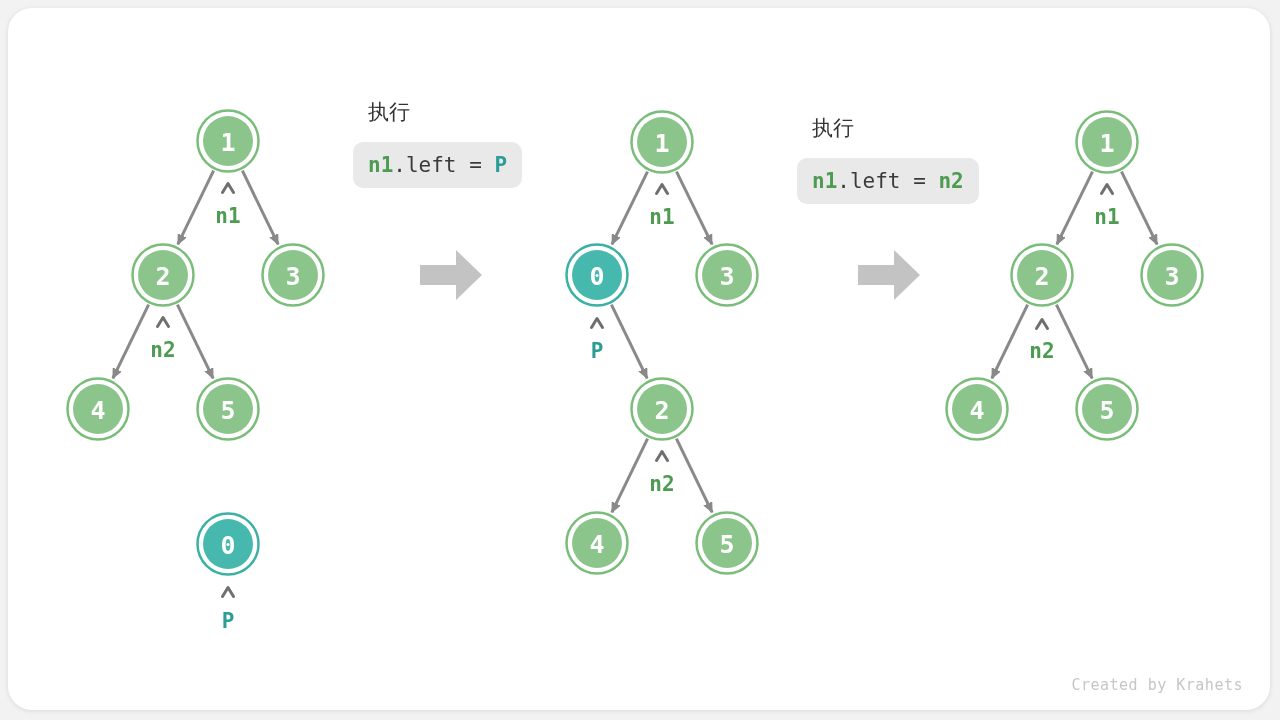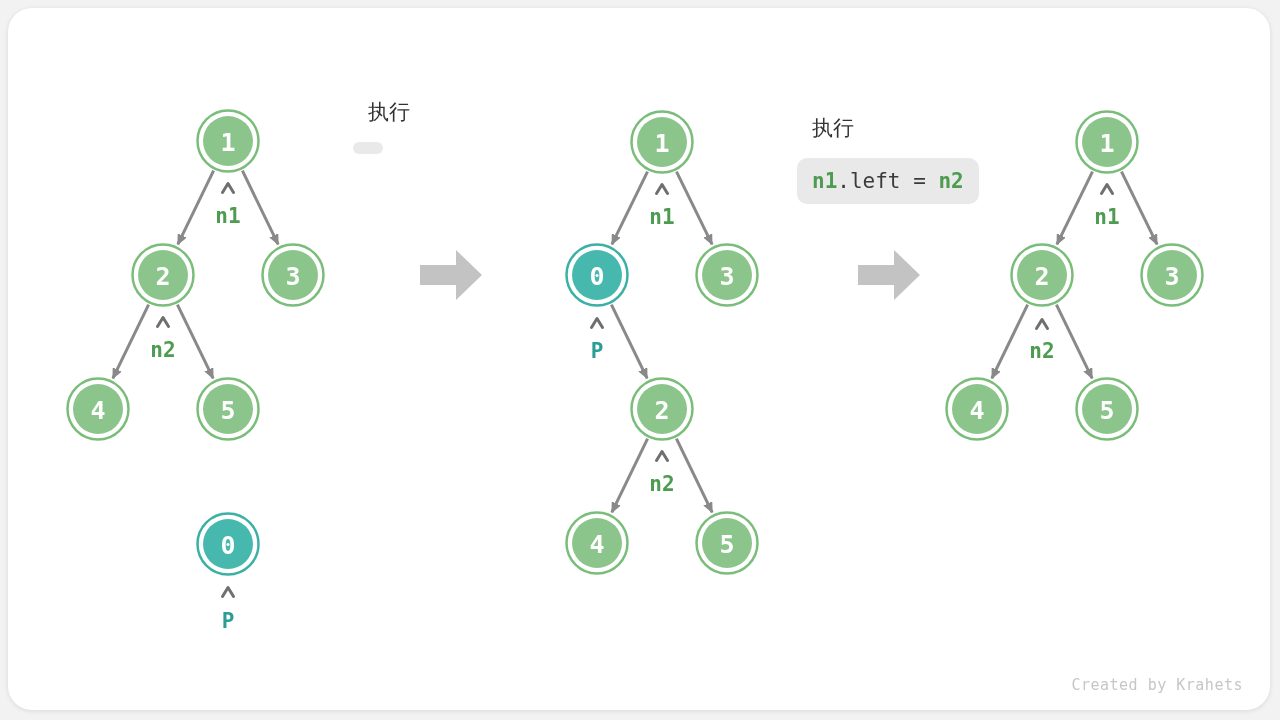--- a/index.html
+++ b/index.html
@@ -138,21 +138,21 @@
       <text x="1107" y="410" fill="#FFFFFF" text-anchor="middle" dominant-baseline="central" font-size="25" font-weight="600" font-family="&quot;DejaVu Sans Mono&quot;, monospace">5</text>
       <path d="M 1101.5 193.5 L 1107 184.5 L 1112.5 193.5" fill="none" stroke="#6F6F6F" stroke-width="3" stroke-linecap="round" stroke-linejoin="round"></path>
       <text x="1107" y="217" fill="#4E9B52" text-anchor="middle" dominant-baseline="central" font-size="21" font-weight="bold" font-family="&quot;DejaVu Sans Mono&quot;, monospace">n1</text>
       <path d="M 1036.5 328.5 L 1042 319.5 L 1047.5 328.5" fill="none" stroke="#6F6F6F" stroke-width="3" stroke-linecap="round" stroke-linejoin="round"></path>
       <text x="1042" y="351" fill="#4E9B52" text-anchor="middle" dominant-baseline="central" font-size="21" font-weight="bold" font-family="&quot;DejaVu Sans Mono&quot;, monospace">n2</text>
     </g>
   </svg>
 
 <div class="exec-group" style="left:353px;top:99px">
   <div class="exec-title">执行</div>
-  <div class="code-box"></div>
+  <div class="code-box"><div class="code-line"><span class="tok-green">n1</span><span class="tok-plain">.left = </span><span class="tok-teal">P</span></div></div>
 </div>
 
 <div class="exec-group" style="left:797px;top:115px">
   <div class="exec-title">执行</div>
   <div class="code-box"><div class="code-line"><span class="tok-green">n1</span><span class="tok-plain">.left = </span><span class="tok-green">n2</span></div></div>
 </div>
 
 <svg class="block-arrow" id="block-arrow-0" style="left:420px;top:250px" width="62" height="50">
   <polygon points="0,15 36,15 36,0 62,25 36,50 36,35 0,35" fill="#C3C3C3"></polygon>
 </svg>

